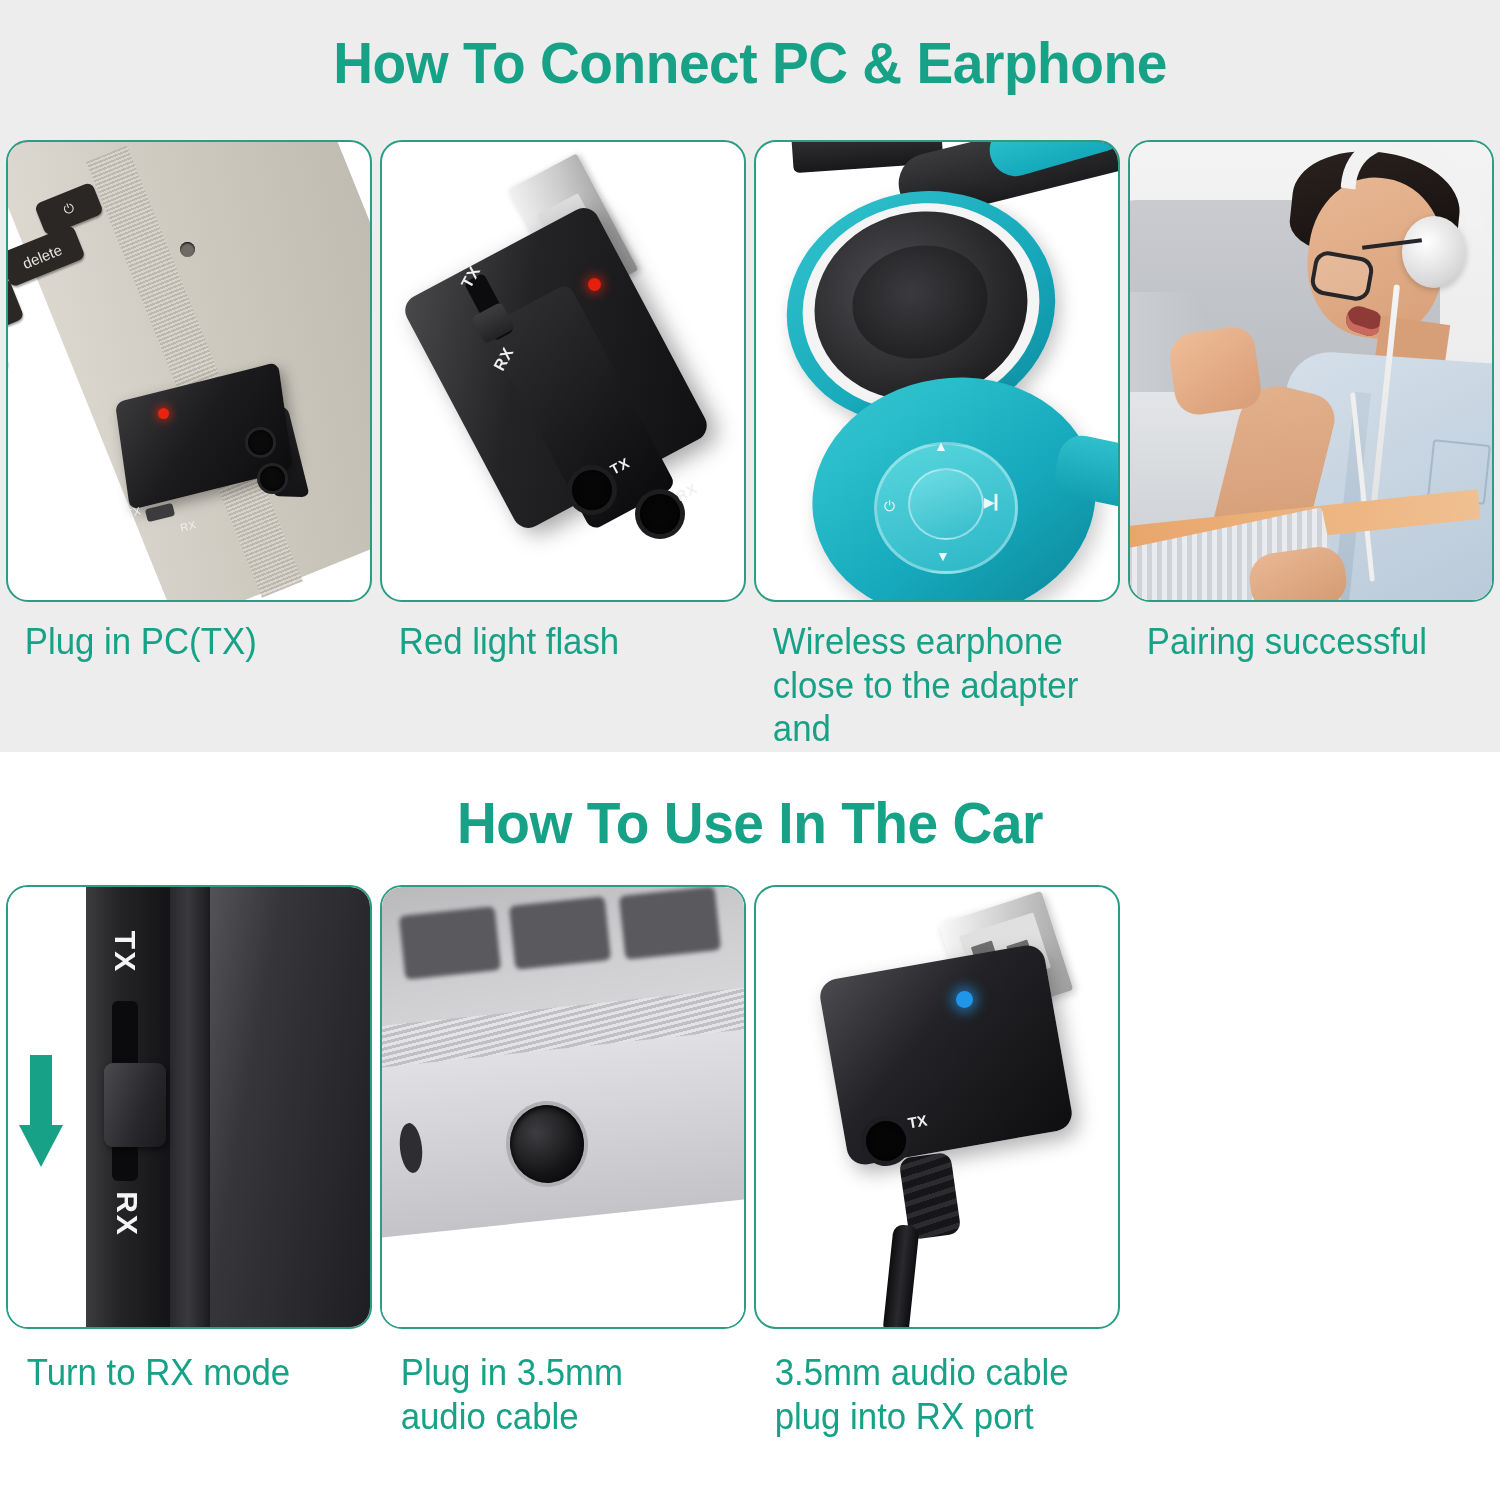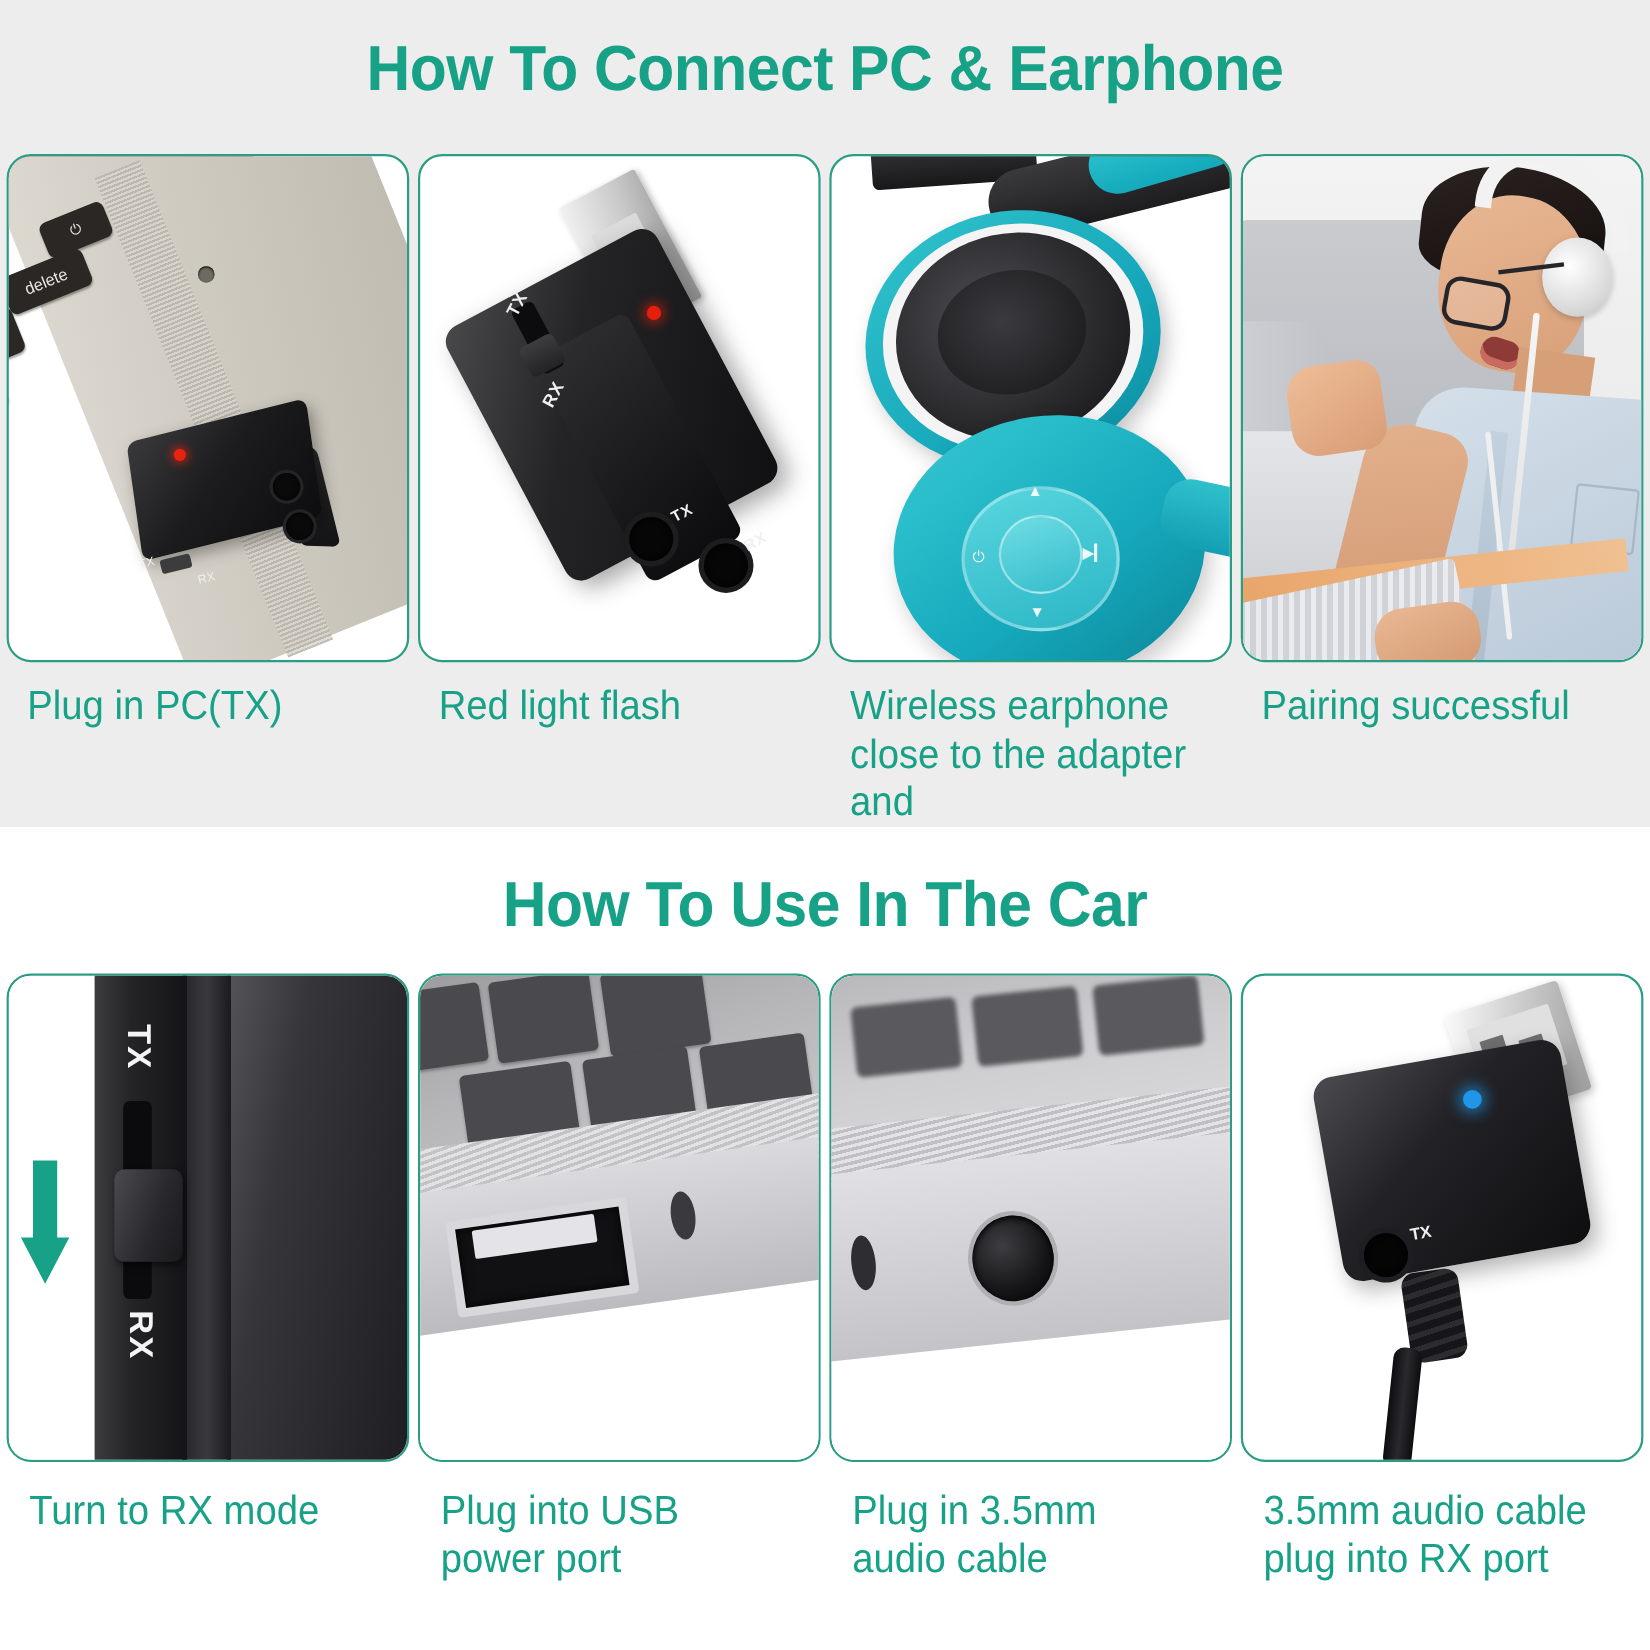--- a/index.html
+++ b/index.html
@@ -802,42 +802,20 @@
           <div class="sw-knob"></div>
           <div class="sw-lbl sw-lbl-tx">TX</div>
           <div class="sw-lbl sw-lbl-rx">RX</div>
           <div class="arrow-down"></div>
           <div class="arrow-head"></div>
         </div>
       </div>
       <div class="caption caption-bottom">Turn to RX mode</div>
     </div>
 
-    <div class="cell">
-      <div class="panel panel-bottom">
-        <div class="art">
-          <div class="lp-bg"></div>
-          <div class="lp-deck"></div>
-          <div class="lp-key lp-k1"></div>
-          <div class="lp-key lp-k2"></div>
-          <div class="lp-key lp-k3"></div>
-          <div class="lp-key lp-k4"></div>
-          <div class="lp-key lp-k5"></div>
-          <div class="lp-key lp-k6"></div>
-          <div class="lp-edge"></div>
-          <div class="lp-chassis"></div>
-          <div class="lp-jack-side"></div>
-          <div class="lp-usb-slot"></div>
-          <div class="lp-usb-tongue"></div>
-          <div class="lp-base"></div>
-        </div>
-      </div>
-      <div class="caption caption-bottom">Plug into USB
-power port</div>
-    </div>
 
     <div class="cell">
       <div class="panel panel-bottom">
         <div class="art">
           <div class="lp-bg"></div>
           <div class="jk-deck"></div>
           <div class="jk-key jk-k1"></div>
           <div class="jk-key jk-k2"></div>
           <div class="jk-key jk-k3"></div>
           <div class="jk-edge"></div>

